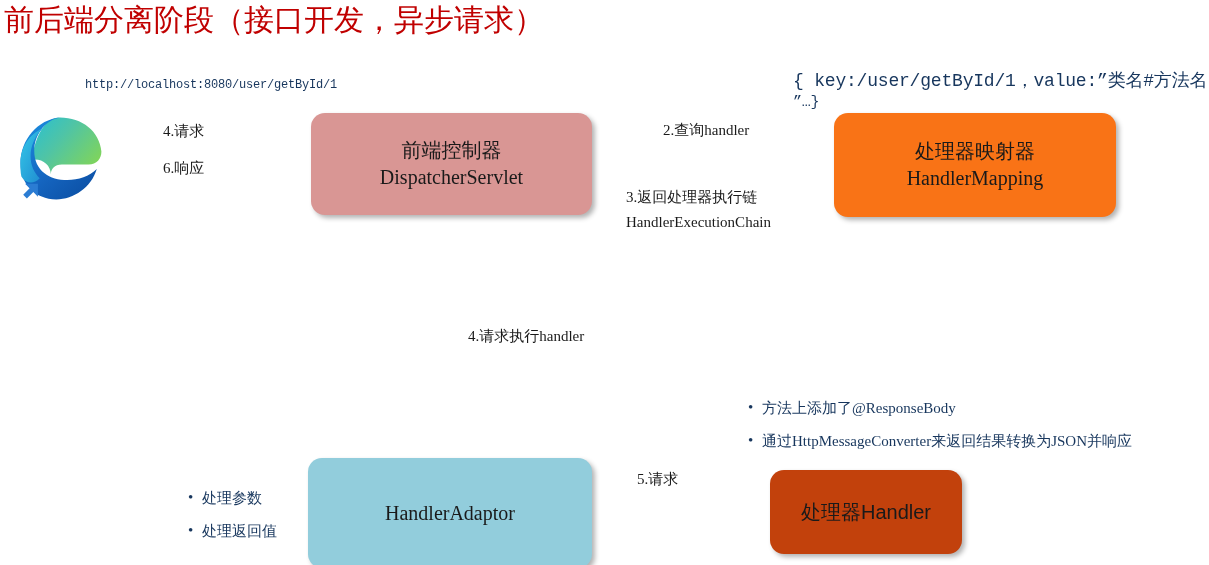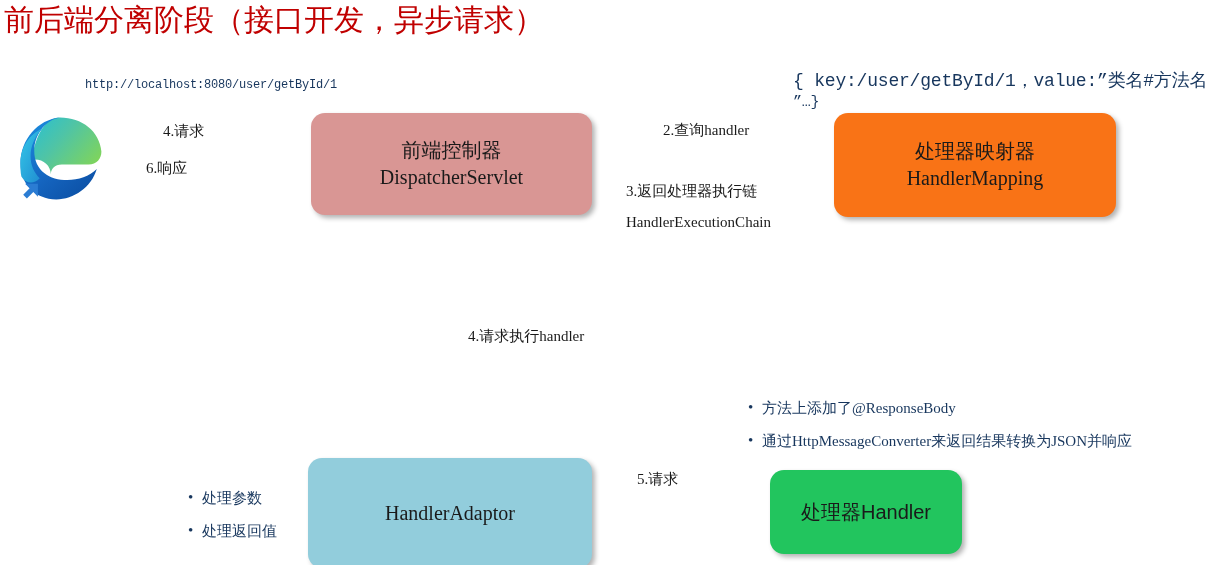--- a/index.html
+++ b/index.html
@@ -69,21 +69,21 @@
   #node-handler-mapping {
     left: 834px; top: 113px; width: 282px; height: 104px;
     background: #f97316;
   }
   #node-handler-adaptor {
     left: 308px; top: 458px; width: 284px; height: 110px;
     background: #92cddc;
   }
   #node-handler {
     left: 770px; top: 470px; width: 192px; height: 84px;
-    background: #22c55e;
+    background: #c2410c;
     text-align: right;
   }
 
   
   .anno {
     position: absolute;
     font-family: "Liberation Serif", "DejaVu Serif", serif;
     color: #17365d;
     white-space: nowrap;
   }
@@ -107,23 +107,23 @@
 
   
   .cap {
     position: absolute;
     font-family: "Liberation Serif", "DejaVu Serif", serif;
     color: #1a1a1a;
     font-size: 15px;
     white-space: nowrap;
   }
   #cap-1 { left: 163px; top: 122px; }
-  #cap-6 { left: 146px; top: 159px; }
+  #cap-6 { left: 163px; top: 159px; }
   #cap-2 { left: 637px; top: 121px; margin-left: 26px; }
-  #cap-3 { left: 626px; top: 182px; text-align: center; }
+  #cap-3 { left: 626px; top: 188px; text-align: center; }
   #cap-3b { left: 626px; top: 214px; }
   #cap-4 { left: 468px; top: 327px; }
   #cap-5 { left: 637px; top: 470px; }
 
   
   .bullets {
     position: absolute;
     color: #17365d;
     font-family: "Liberation Serif", "DejaVu Serif", serif;
     font-size: 15px;

